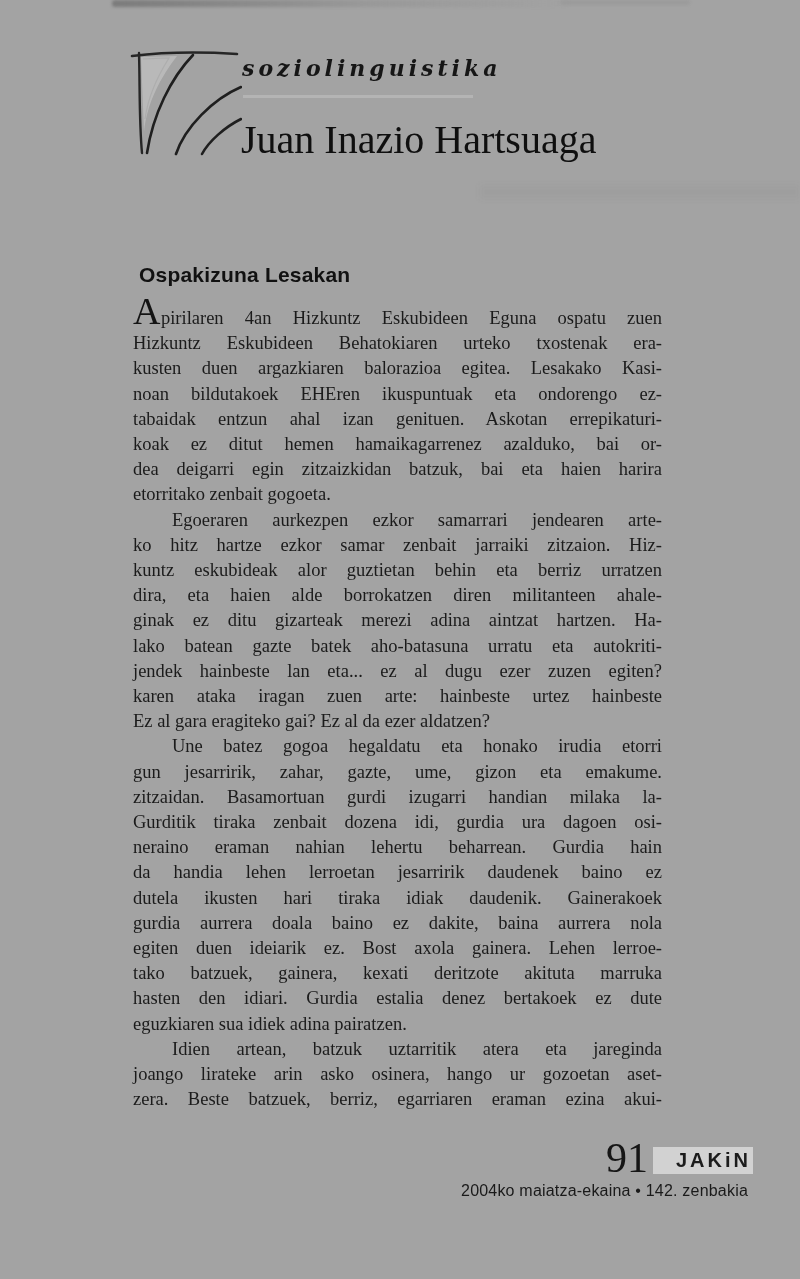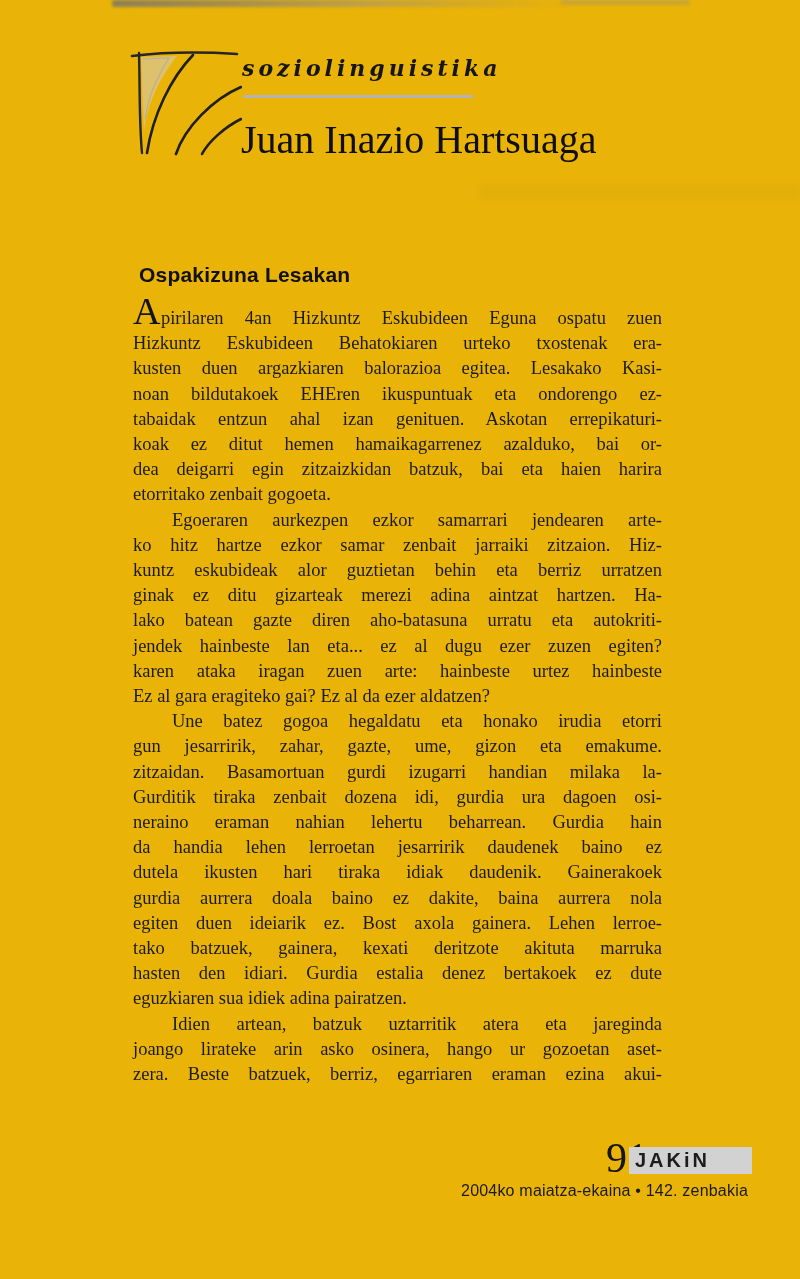--- a/index.html
+++ b/index.html
@@ -3,21 +3,21 @@
 <meta charset="utf-8">
 <style>
   html, body { margin: 0; padding: 0; }
   body {
     width: 800px; height: 1279px;
     background: #ffffff;
     font-family: "Liberation Serif", serif;
     position: relative;
     overflow: hidden;
   }
-  .page { position: absolute; inset: 0; background: #eab308; }
+  .page { position: absolute; inset: 0; background: #a3a3a3; }
 
   
   .noise-top {
     position: absolute; left: 112px; top: 0; width: 460px; height: 7px;
     background: linear-gradient(90deg, rgba(110,110,110,.75), rgba(140,140,140,.45) 55%, rgba(170,170,170,0));
     filter: blur(1.4px); border-radius: 3px;
   }
   .noise-top2 {
     position: absolute; left: 560px; top: 0; width: 130px; height: 5px;
     background: rgba(140,140,140,.35); filter: blur(1.6px); border-radius: 3px;
@@ -64,25 +64,25 @@
     font-family: "Liberation Serif", serif; color: #141414;
   }
 
   
   .page-number {
     position: absolute; left: 606px; top: 1139px;
     font-family: "Liberation Serif", serif;
     font-size: 42px; line-height: 38px; color: #161616;
   }
   .journal-box {
-    position: absolute; left: 629px; top: 1147px;
-    width: 123px; height: 27px;
+    position: absolute; left: 653px; top: 1147px;
+    width: 100px; height: 27px;
     background: #d2d2d2;
     display: flex; align-items: center;
-    padding-left: 6px; box-sizing: border-box;
+    padding-left: 23px; box-sizing: border-box;
   }
   .journal-name {
     font-family: "Liberation Sans", sans-serif;
     font-weight: bold; font-size: 20px; letter-spacing: 3px; color: #1c1c1c;
   }
   .issue-info {
     position: absolute; right: 52px; top: 1182px;
     font-family: "Liberation Sans", sans-serif;
     font-size: 16px; letter-spacing: .2px; color: #1a1a1a;
   }
@@ -119,22 +119,23 @@
       <div class="line">Hizkuntz Eskubideen Behatokiaren urteko txostenak era-</div>
       <div class="line">kusten duen argazkiaren balorazioa egitea. Lesakako Kasi-</div>
       <div class="line">noan bildutakoek EHEren ikuspuntuak eta ondorengo ez-</div>
       <div class="line">tabaidak entzun ahal izan genituen. Askotan errepikaturi-</div>
       <div class="line">koak ez ditut hemen hamaikagarrenez azalduko, bai or-</div>
       <div class="line">dea deigarri egin zitzaizkidan batzuk, bai eta haien harira</div>
       <div class="line loose-last">etorritako zenbait gogoeta.</div>
       <div class="line indent">Egoeraren aurkezpen ezkor samarrari jendearen arte-</div>
       <div class="line">ko hitz hartze ezkor samar zenbait jarraiki zitzaion. Hiz-</div>
       <div class="line">kuntz eskubideak alor guztietan behin eta berriz urratzen</div>
+      <div class="line">dira, eta haien alde borrokatzen diren militanteen ahale-</div>
       <div class="line">ginak ez ditu gizarteak merezi adina aintzat hartzen. Ha-</div>
-      <div class="line">lako batean gazte diren aho-batasuna urratu eta autokriti-</div>
+      <div class="line">lako batean gazte batek aho-batasuna urratu eta autokriti-</div>
       <div class="line">jendek hainbeste lan eta... ez al dugu ezer zuzen egiten?</div>
       <div class="line">karen ataka iragan zuen arte: hainbeste urtez hainbeste</div>
       <div class="line loose-last">Ez al gara eragiteko gai? Ez al da ezer aldatzen?</div>
       <div class="line indent">Une batez gogoa hegaldatu eta honako irudia etorri</div>
       <div class="line">gun jesarririk, zahar, gazte, ume, gizon eta emakume.</div>
       <div class="line">zitzaidan. Basamortuan gurdi izugarri handian milaka la-</div>
       <div class="line">Gurditik tiraka zenbait dozena idi, gurdia ura dagoen osi-</div>
       <div class="line">neraino eraman nahian lehertu beharrean. Gurdia hain</div>
       <div class="line">da handia lehen lerroetan jesarririk daudenek baino ez</div>
       <div class="line">dutela ikusten hari tiraka idiak daudenik. Gainerakoek</div>

